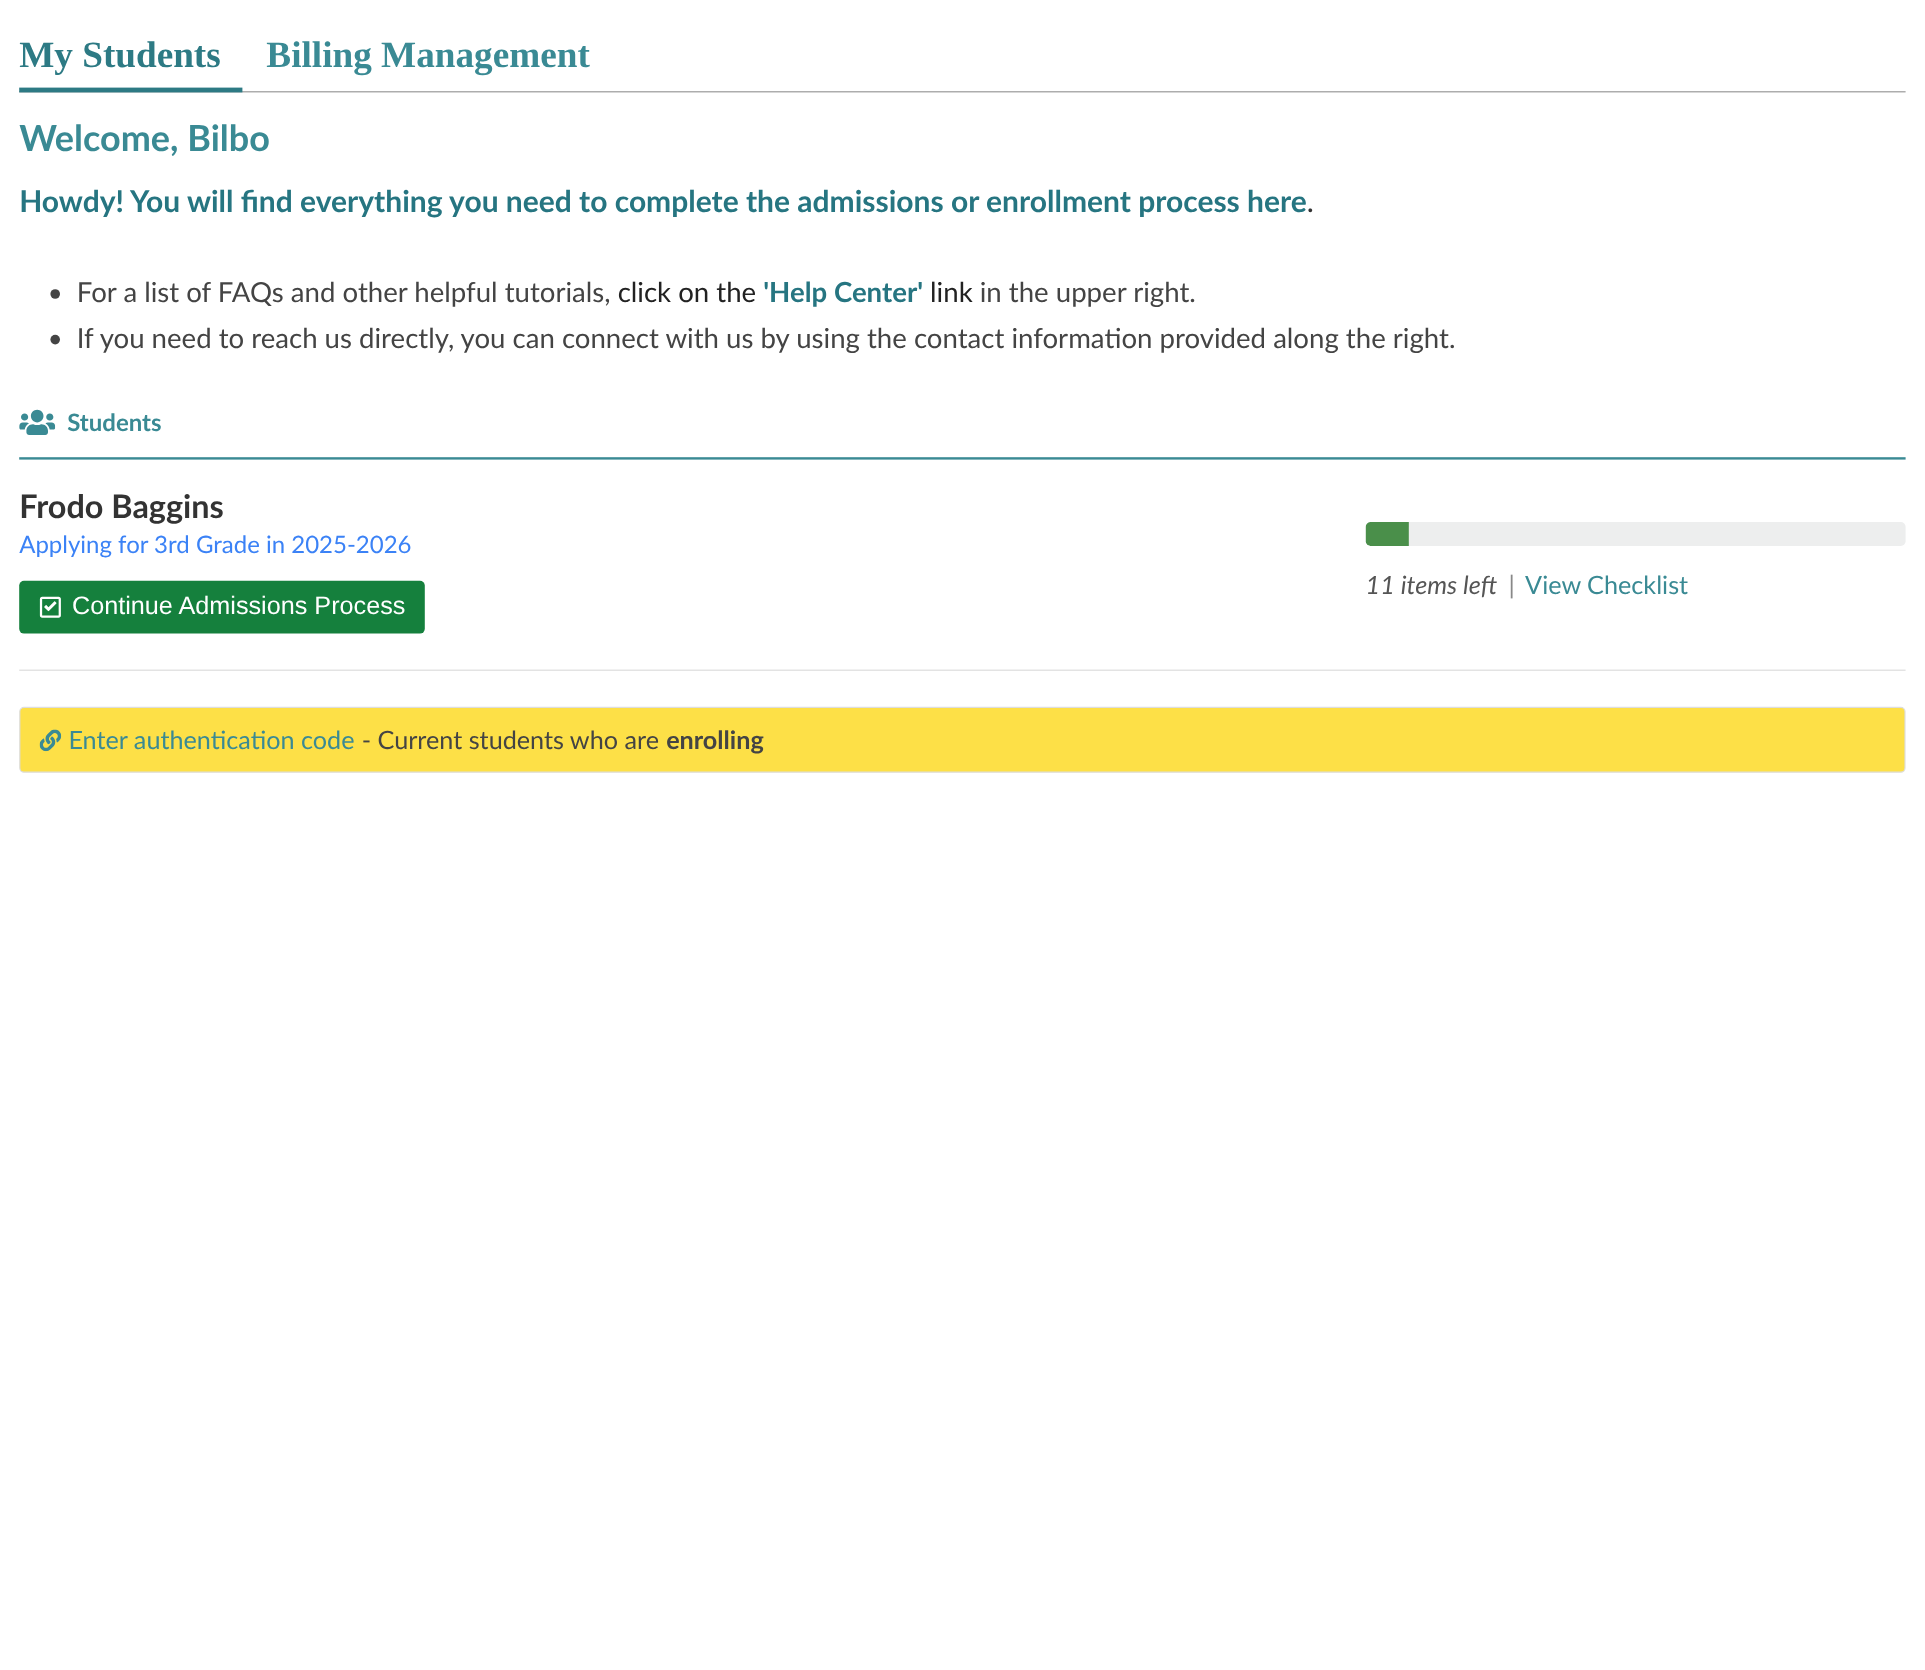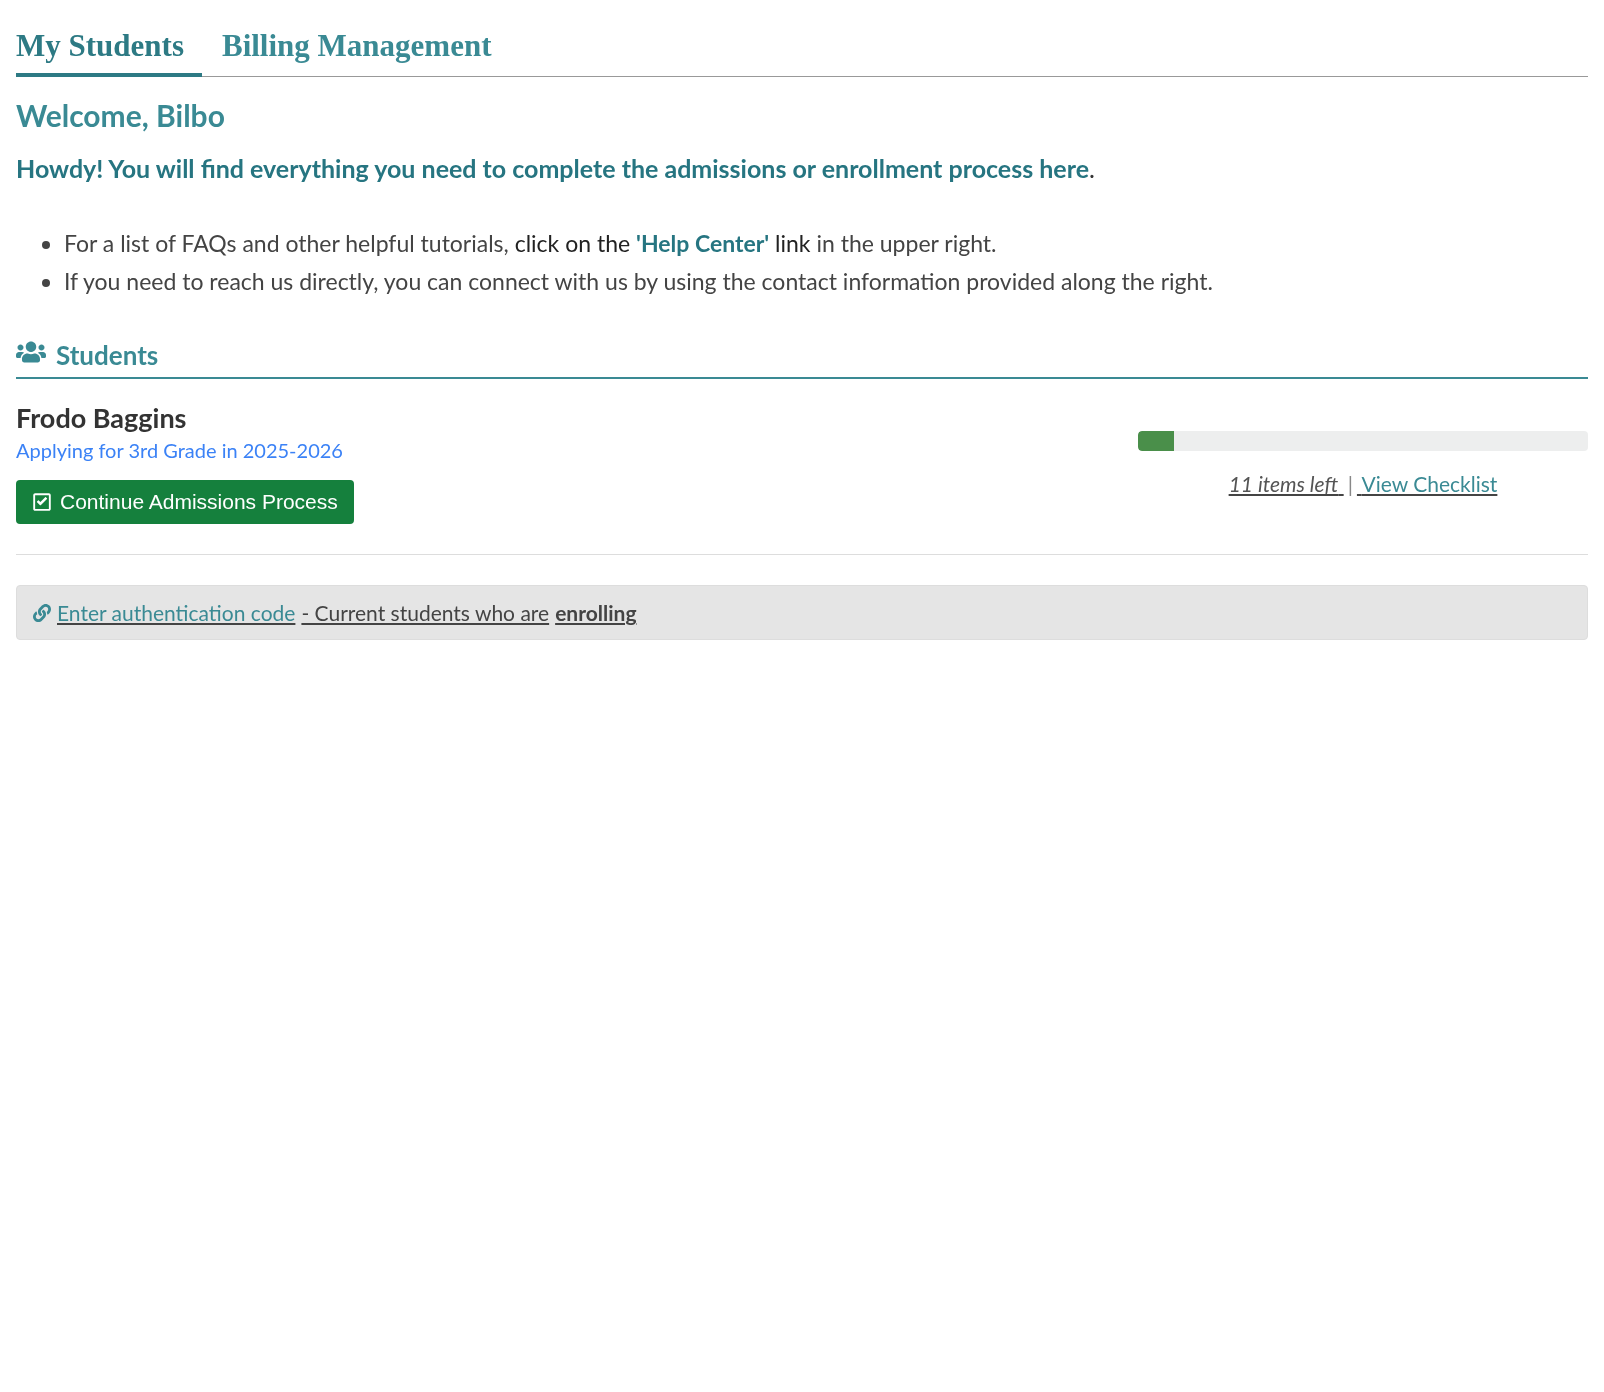--- a/index.html
+++ b/index.html
@@ -72,26 +72,26 @@
     }
     .info-list .dark {
       color: #222;
     }
     .info-list .teal-bold {
       color: #267581;
       font-weight: 700;
     }
     .section-header {
       display: flex;
-      align-items: flex-start;
+      align-items: center;
       gap: 10px;
-      font-size: 26px;
-      font-weight: 700;
-      color: #3a8a94;
-      padding-bottom: 6px;
+      font-size: 20px;
+      font-weight: 700;
+      color: #3a8a94;
+      padding-bottom: 16px;
       border-bottom: 2px solid #3a8a94;
       margin-bottom: 22px;
     }
     .section-header svg {
       width: 30px;
       height: 26px;
       fill: #3a8a94;
     }
     .student-row {
       display: flex;
@@ -143,49 +143,47 @@
       border-radius: 4px;
       overflow: hidden;
       margin-bottom: 20px;
     }
     .progress-fill {
       height: 100%;
       background: #4a8f4a;
       border-radius: 4px 0 0 4px;
     }
     .progress-meta {
-      text-align: center;
+      text-align: left;
       font-size: 21px;
       color: #444;
-      text-decoration: underline;
     }
     .progress-meta .italic {
       font-style: italic;
       color: #555;
     }
     .progress-meta .divider {
       color: #888;
       margin: 0 4px;
     }
     .progress-meta .link {
       color: #3a8a94;
       cursor: pointer;
     }
     .auth-box {
-      background: #e5e5e5;
+      background: #fde047;
       border: 1px solid #ddd;
       border-radius: 4px;
       padding: 14px 16px;
       font-size: 21px;
       color: #444;
       display: flex;
       align-items: center;
       gap: 6px;
       flex-wrap: wrap;
-      text-decoration: underline;
     }
     .auth-box svg {
       width: 18px;
       height: 18px;
       fill: #3a8a94;
       flex-shrink: 0;
     }
     .auth-box .link {
       color: #3a8a94;
       cursor: pointer;

